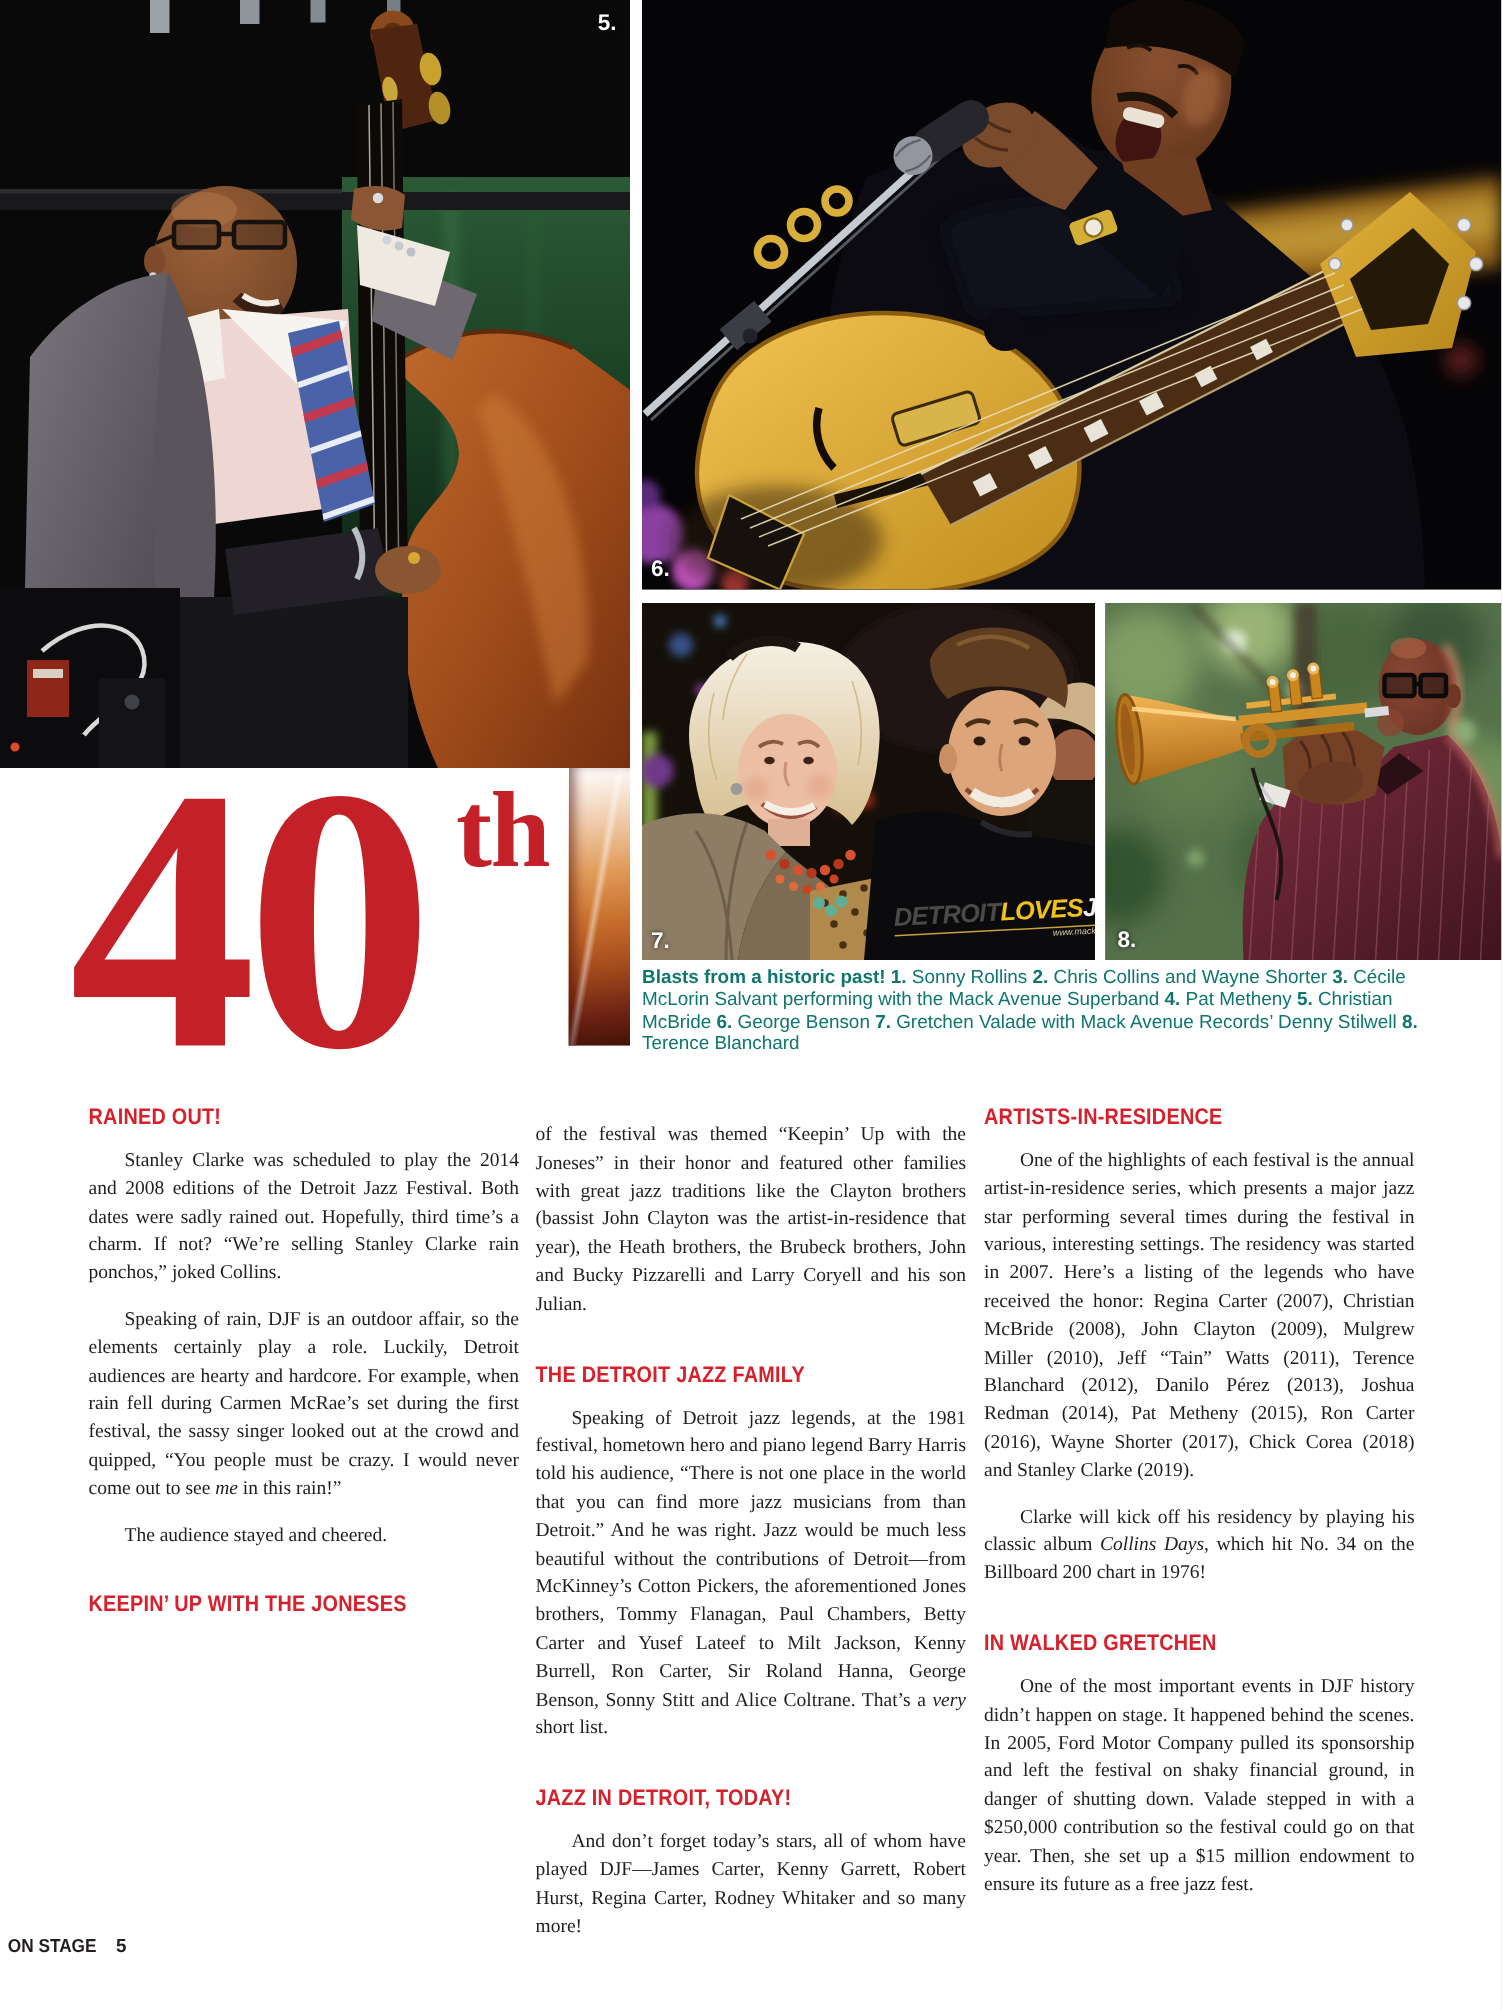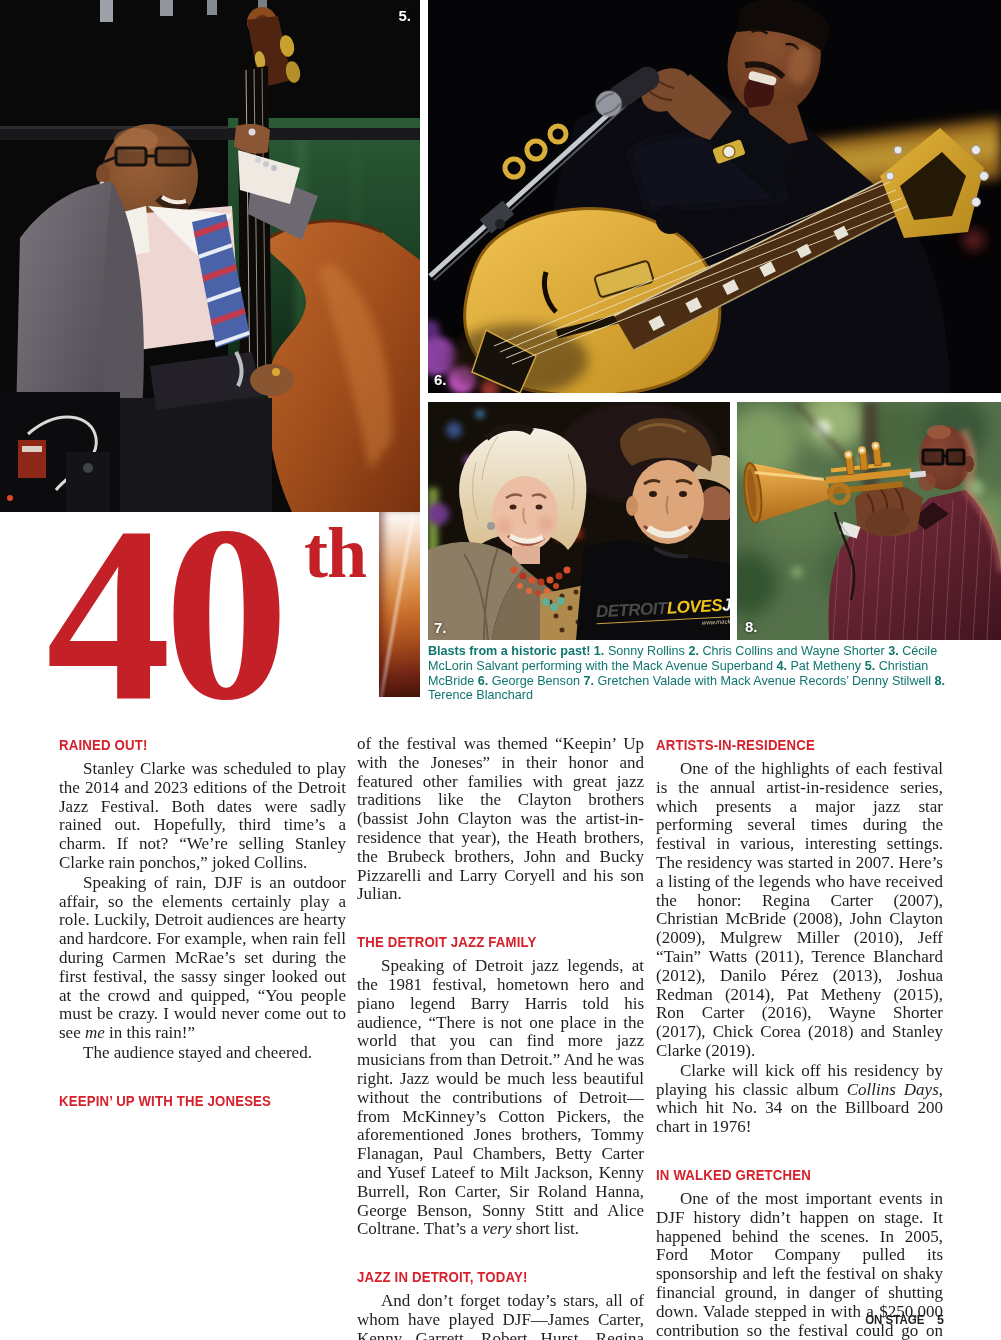--- a/index.html
+++ b/index.html
@@ -25,25 +25,25 @@
   #caption{position:absolute;left:428px;top:644px;width:524px;
     font:12.6px/14.8px "Liberation Sans",sans-serif;color:#0f766e;}
   #caption b{font-weight:700;}
   .col{position:absolute;top:735px;width:287px;color:var(--ink,#211d1e);}
   #col-0{left:59px;} #col-1{left:357px;} #col-2{left:656px;}
   .col h3{margin:30px 0 8px;color:var(--hred,#d6202b);
     font-family:"Liberation Sans",sans-serif;font-size:15px;line-height:1;font-weight:700;}
   .col h3 span{display:inline-block;transform:scaleX(.88);transform-origin:0 50%;
     letter-spacing:.2px;white-space:nowrap;}
   .col h3.first{margin-top:2px;}
-  .col p{margin:0 0 1px;font-size:17px;line-height:18.8px;text-align:justify;}
+  .col p{margin:12px 0 1px;font-size:13px;line-height:18.8px;text-align:justify;}
   .col p.ind{text-indent:24px;}
   .col p i{}
-  #footer{position:absolute;left:0;top:1291px;width:944px;text-align:right;
-    font:700 12.5px/1 "Liberation Sans",sans-serif;color:#231f20;margin-top:23px;}
+  #footer{position:absolute;left:0;top:1291px;width:944px;text-align:left;
+    font:700 12.5px/1 "Liberation Sans",sans-serif;color:#231f20;}
   #footer .fl{display:inline-block;transform:scaleX(.92);transform-origin:100% 50%;}
   #footer .pg{margin-left:13px;font-weight:700;}
   .tshirt{position:absolute;left:168px;top:196px;transform:rotate(-3deg);
     font-family:"Liberation Sans",sans-serif;font-weight:700;font-style:italic;
     font-size:17px;letter-spacing:-.5px;white-space:nowrap;}
   .tshirt .w1{color:#4a4a4a;text-shadow:0 0 1px #111;}
   .tshirt .w2{color:#f0c21a;}
   .tshirt .w3{color:#f4f4f4;}
   .tshirt .url{display:block;text-align:right;font-style:italic;font-weight:400;
     font-size:6px;letter-spacing:0;color:#d9cfa8;border-top:1px solid #c9a23a;
@@ -459,21 +459,21 @@
 
   <div id="hero">
     <span class="big">40</span>
     <span class="sup">th</span>
   </div>
 
   <div id="caption"><b>Blasts from a historic past! </b><b>1. </b><span>Sonny Rollins </span><b>2. </b><span>Chris Collins and Wayne Shorter </span><b>3. </b><span>Cécile McLorin Salvant performing with the Mack Avenue Superband </span><b>4. </b><span>Pat Metheny </span><b>5. </b><span>Christian McBride </span><b>6. </b><span>George Benson </span><b>7. </b><span>Gretchen Valade with Mack Avenue Records’ Denny Stilwell </span><b>8. </b><span>Terence Blanchard</span></div>
 
   <div class="col" id="col-0">
       <h3 class="first"><span>RAINED OUT!</span></h3>
-      <p class="ind"><span>Stanley Clarke was scheduled to play the 2014 and 2023 editions of the Detroit Jazz Festival. Both dates were sadly rained out. Hopefully, third time’s a charm. If not? “We’re selling Stanley Clarke rain ponchos,” joked Collins.</span></p>
+      <p class="ind"><span>Stanley Clarke was scheduled to play the 2014 and 2008 editions of the Detroit Jazz Festival. Both dates were sadly rained out. Hopefully, third time’s a charm. If not? “We’re selling Stanley Clarke rain ponchos,” joked Collins.</span></p>
       <p class="ind"><span>Speaking of rain, DJF is an outdoor affair, so the elements certainly play a role. Luckily, Detroit audiences are hearty and hardcore. For example, when rain fell during Carmen McRae’s set during the first festival, the sassy singer looked out at the crowd and quipped, “You people must be crazy. I would never come out to see </span><i>me</i><span> in this rain!”</span></p>
       <p class="ind"><span>The audience stayed and cheered.</span></p>
       <h3><span>KEEPIN’ UP WITH THE JONESES</span></h3>
     </div>
   <div class="col" id="col-1">
       <p><span>of the festival was themed “Keepin’ Up with the Joneses” in their honor and featured other families with great jazz traditions like the Clayton brothers (bassist John Clayton was the artist-in-residence that year), the Heath brothers, the Brubeck brothers, John and Bucky Pizzarelli and Larry Coryell and his son Julian.</span></p>
       <h3><span>THE DETROIT JAZZ FAMILY</span></h3>
       <p class="ind"><span>Speaking of Detroit jazz legends, at the 1981 festival, hometown hero and piano legend Barry Harris told his audience, “There is not one place in the world that you can find more jazz musicians from than Detroit.” And he was right. Jazz would be much less beautiful without the contributions of Detroit—from McKinney’s Cotton Pickers, the aforementioned Jones brothers, Tommy Flanagan, Paul Chambers, Betty Carter and Yusef Lateef to Milt Jackson, Kenny Burrell, Ron Carter, Sir Roland Hanna, George Benson, Sonny Stitt and Alice Coltrane. That’s a </span><i>very</i><span> short list.</span></p>
       <h3><span>JAZZ IN DETROIT, TODAY!</span></h3>
       <p class="ind"><span>And don’t forget today’s stars, all of whom have played DJF—James Carter, Kenny Garrett, Robert Hurst, Regina Carter, Rodney Whitaker and so many more!</span></p>

